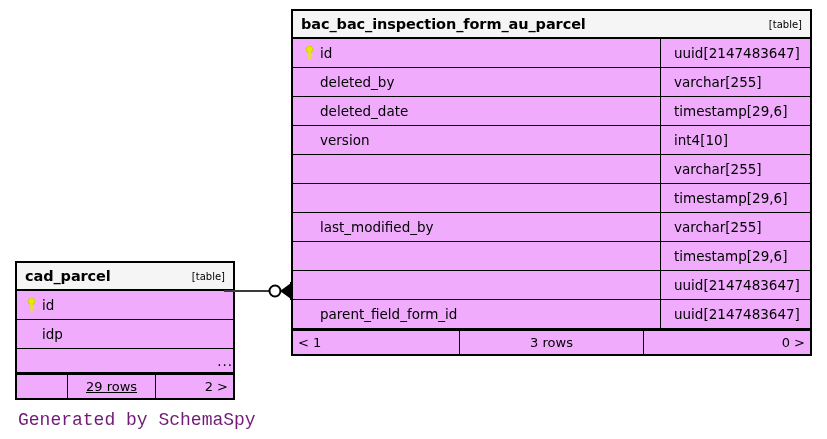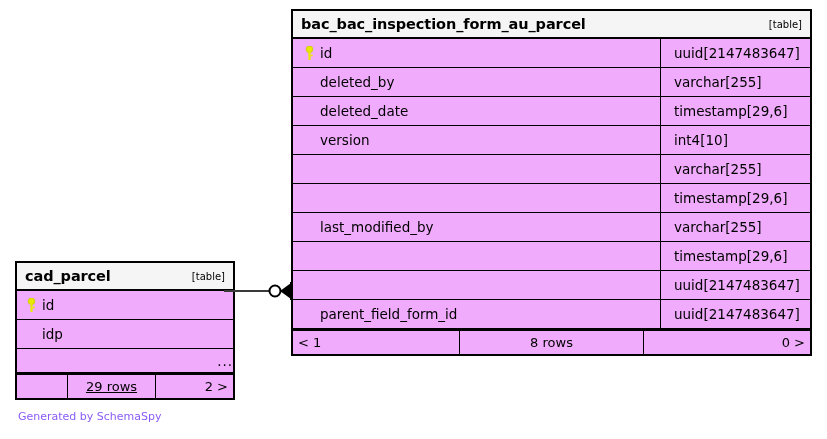--- a/index.html
+++ b/index.html
@@ -137,23 +137,24 @@
     top: 278px;
     width: 72px;
     height: 26px;
   }
 
   
   #generated-by {
     position: absolute;
     left: 18px;
     top: 410px;
-    font-size: 11px;
-    color: #8b5cf6;
-    white-space: nowrap;
+    font-size: 18px;
+    color: #701a75;
+    white-space: nowrap;
+    font-family: Liberation Mono, monospace;
   }
 </style>
 </head>
 <body>
 
 <div class="er-table" id="parent-table">
 
   <div class="er-row er-title">
     <span class="tbl-name">cad_parcel</span>
     <span class="tbl-tag">[table]</span>
@@ -262,21 +263,21 @@
   <div class="er-row">
     <div class="col-name">
       <span class="key-slot"></span>
       <span class="lbl">parent_field_form_id</span>
     </div>
     <div class="col-type">uuid[2147483647]</div>
   </div>
 
   <div class="er-footer">
     <div class="f-cell f-prev" style="flex:0 0 166px;">&lt; 1</div>
-    <div class="f-cell f-mid" style="flex:1 1 auto;">8 rows</div>
+    <div class="f-cell f-mid" style="flex:1 1 auto;">3 rows</div>
     <div class="f-cell f-next" style="flex:0 0 166px;">0 &gt;</div>
   </div>
 </div>
 
 <div id="relationship-connector">
   <svg width="72" height="26" viewBox="0 0 72 26" aria-hidden="true">
 
     <line x1="0" y1="13" x2="45" y2="13" stroke="#3a3a3a" stroke-width="2"></line>
 
     <circle cx="51" cy="13" r="5.5" fill="#ffffff" stroke="#000000" stroke-width="2"></circle>

